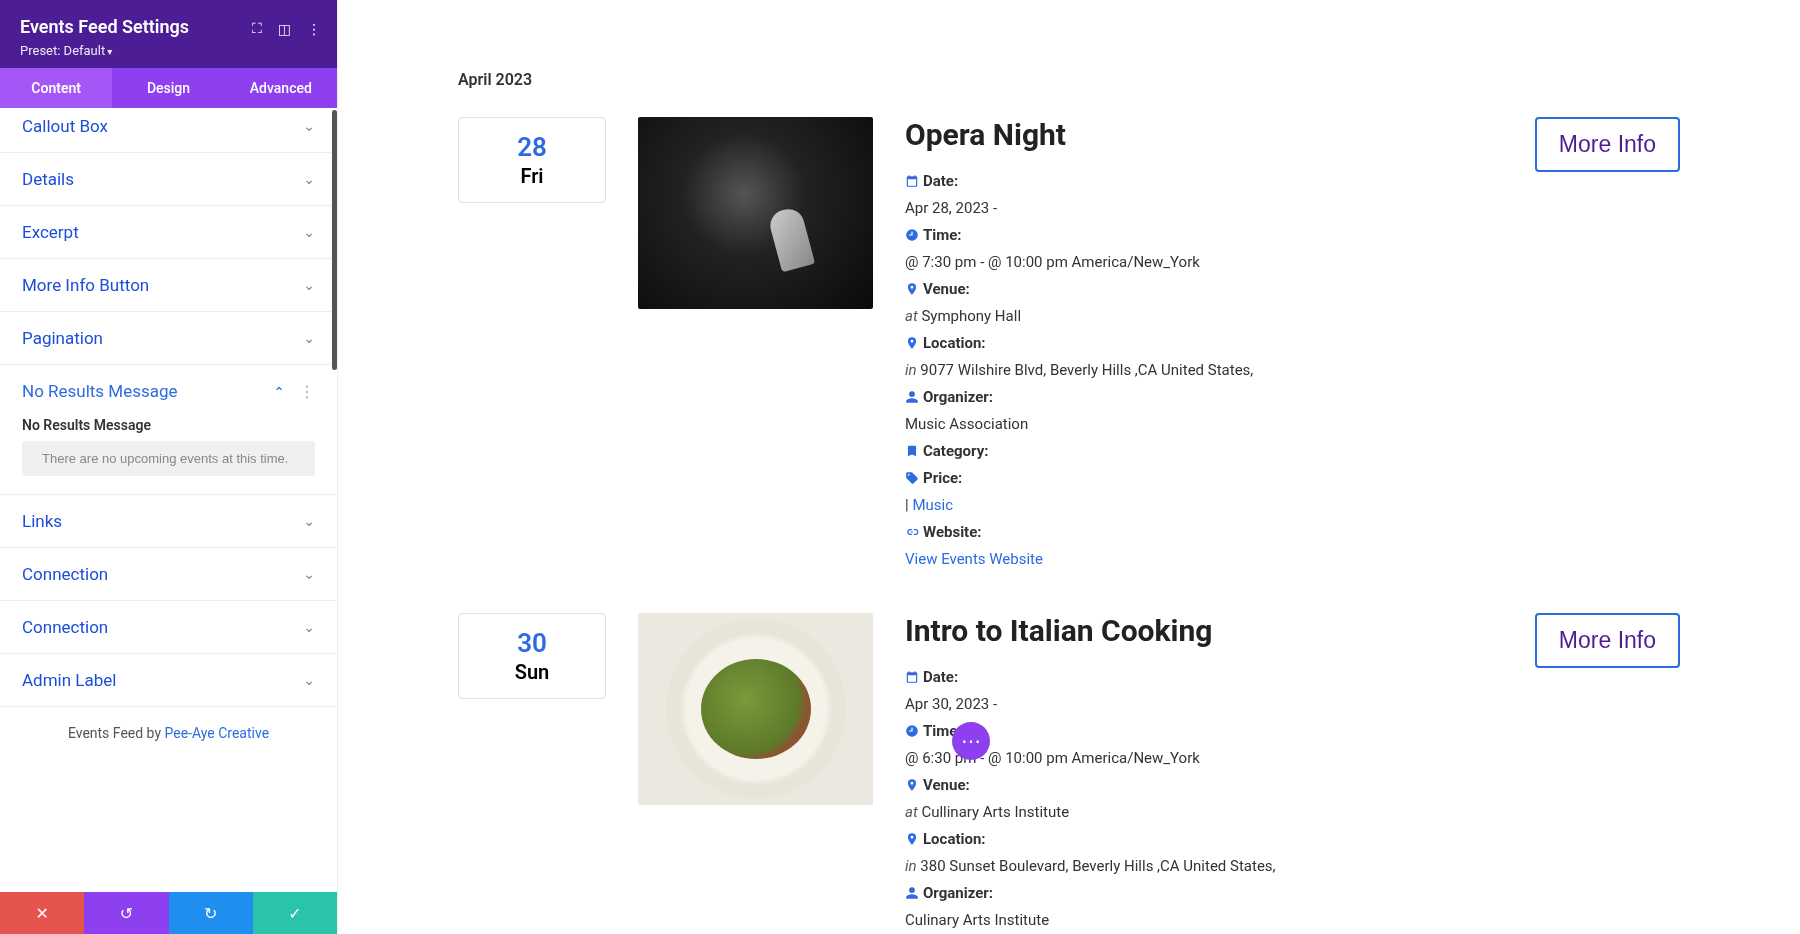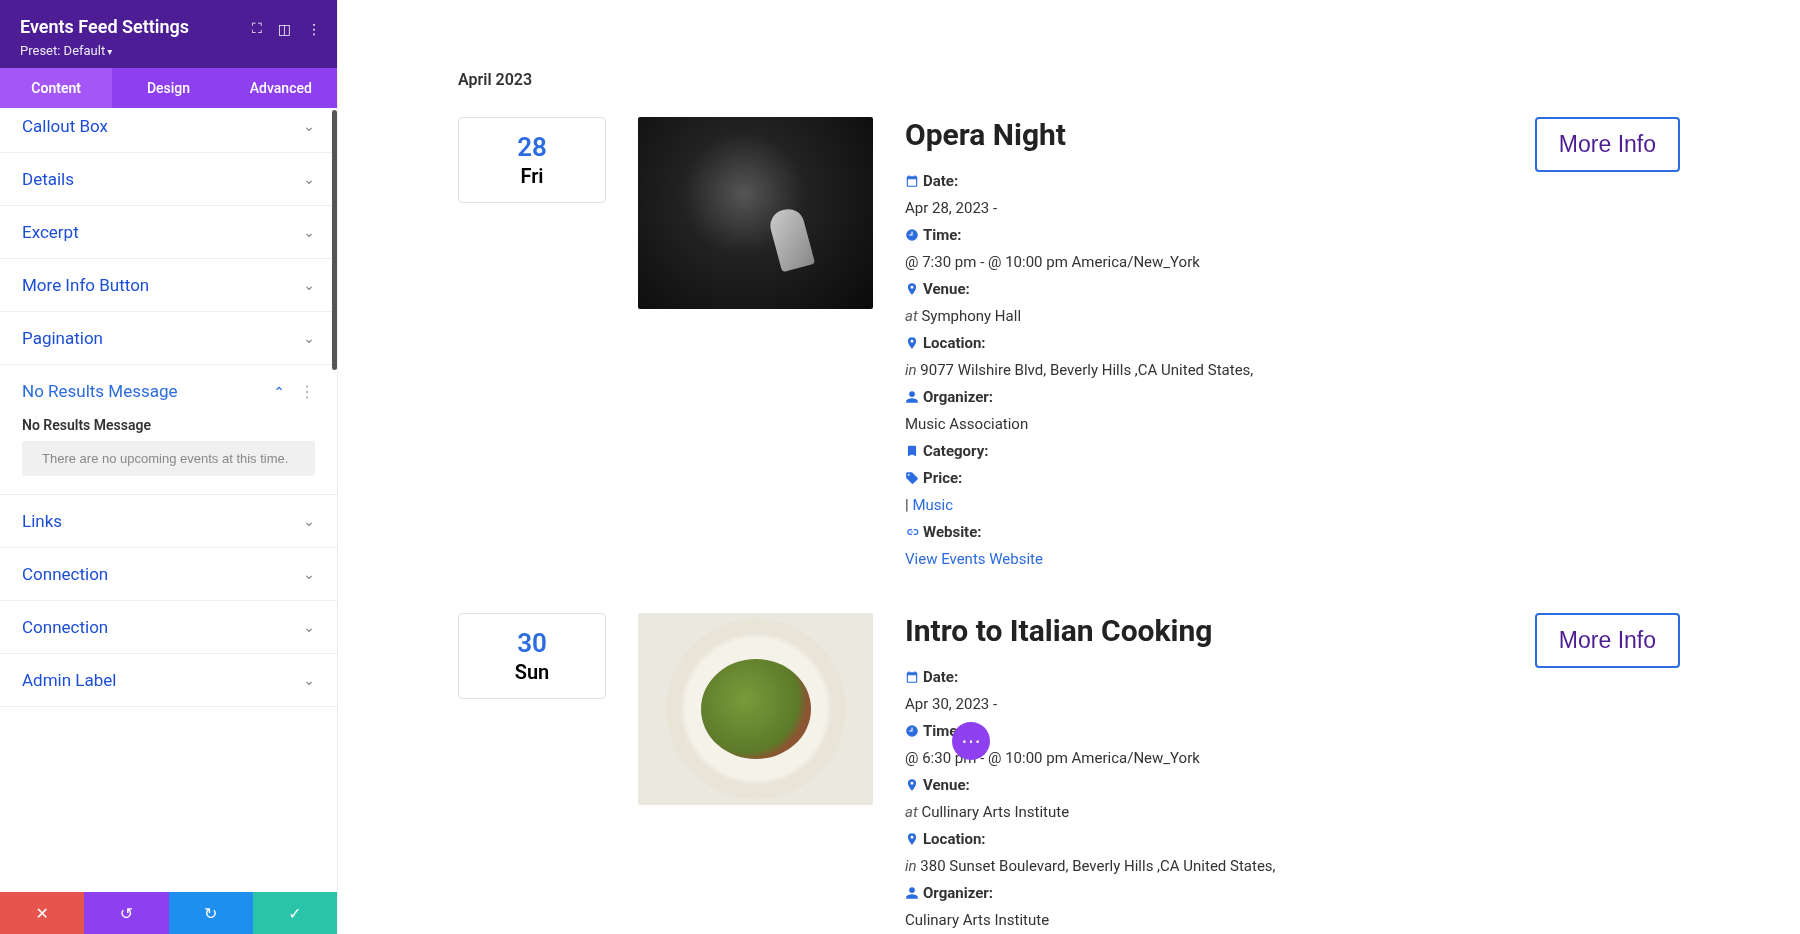--- a/index.html
+++ b/index.html
@@ -158,20 +158,23 @@
           <span class="acc-chevron">⌄</span>
         </div>
       </div>
       <div class="acc-item">
         <div class="acc-header">
           <span class="acc-title">Admin Label</span>
           <span class="acc-chevron">⌄</span>
         </div>
       </div>
 
+      <div class="sidebar-footer-text">
+        <span>Events Feed by </span><a class="link">Pee-Aye Creative</a>
+      </div>
     </div>
 
     <div class="scrollbar-thumb"></div>
 
     <div class="action-bar">
       <div class="action-btn action-cancel">✕</div>
       <div class="action-btn action-undo">↺</div>
       <div class="action-btn action-redo">↻</div>
       <div class="action-btn action-save">✓</div>
     </div>

